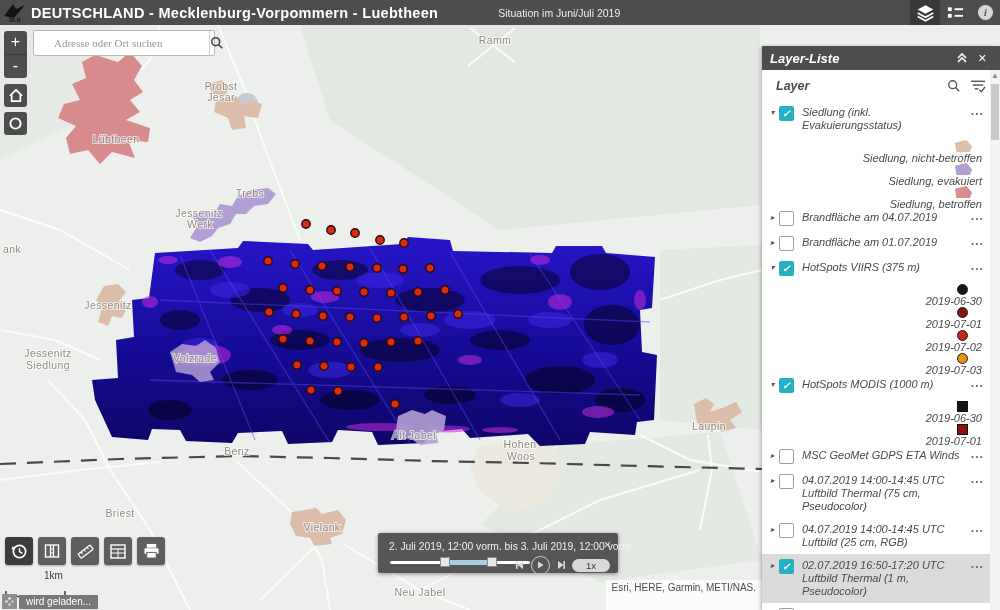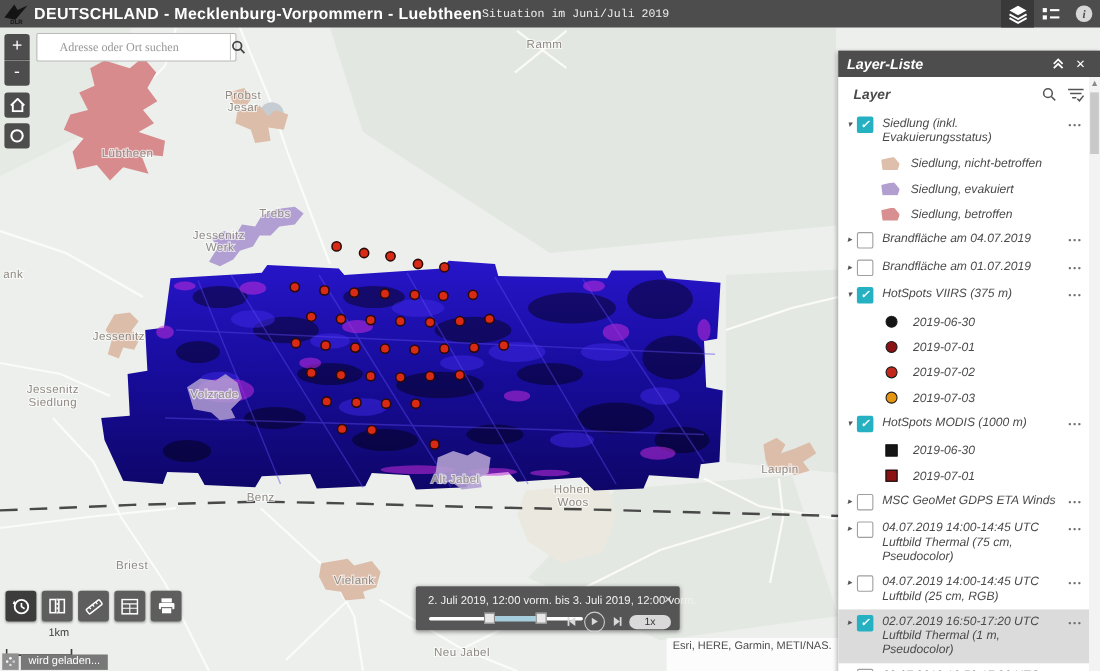--- a/index.html
+++ b/index.html
@@ -4,21 +4,21 @@
 <style>
   html,body{margin:0;padding:0;background:#888;}
   .app{position:relative;width:1000px;height:610px;overflow:hidden;background:#ecefeb;
        font-family:"Liberation Sans",sans-serif;}
 
   
   .topbar{position:absolute;top:0;left:0;width:100%;height:25px;background:#4d4d4d;z-index:30;
           display:flex;align-items:center;color:#fff;}
   .logo{width:30px;height:25px;display:flex;align-items:center;justify-content:center;flex:none;}
   .title{font-size:14.5px;font-weight:bold;letter-spacing:.3px;margin-left:1px;white-space:nowrap;}
-  .subtitle{font-size:10.5px;color:#eee;white-space:nowrap;font-family:Liberation Mono, monospace;}
+  .subtitle{font-size:10.5px;margin-left:60px;color:#eee;white-space:nowrap;}
   .hspacer{flex:1}
   .hbtn{width:30px;height:25px;display:flex;align-items:center;justify-content:center;cursor:pointer;}
   .hbtn.active{background:#393939;}
 
   
   .mapsvg{position:absolute;top:0;left:0;z-index:1;}
   .maplabel{font:10.5px "Liberation Sans",sans-serif;fill:#908a84;text-anchor:middle;
             letter-spacing:.4px;paint-order:stroke;stroke:rgba(255,255,255,.65);stroke-width:2px;}
   .hotspot{fill:#d92a16;stroke:#2a0a06;stroke-width:1.4px;}
 
@@ -78,21 +78,21 @@
   .layers-head .lt{font-size:12.5px;font-weight:bold;color:#4a4a4a;flex:1;}
   .lh-ic{margin-left:9px;cursor:pointer;display:flex;align-items:center;}
   .layer-row{display:flex;align-items:flex-start;padding:5px 6px 5px 5px;position:relative;cursor:pointer;}
   .layer-row.hl{background:#dbdbdb;}
   .caret{width:11px;font-size:8px;color:#555;margin-top:2px;flex:none;text-align:center;}
   .cb{width:15px;height:15px;border-radius:2px;margin:0 8px 0 1px;flex:none;box-sizing:border-box;}
   .cb.checked{background:#25b1c1;color:#fff;font-size:10px;line-height:15px;text-align:center;font-weight:bold;}
   .cb.un{border:1px solid #9f9f9f;background:#fff;}
   .l-label{font-size:11px;color:#4a4a4a;line-height:13px;flex:1;padding-right:5px;}
   .menu{color:#6d6d6d;font-size:8px;letter-spacing:1.5px;margin-top:3px;flex:none;}
-  .legend-row{display:flex;align-items:center;padding:3px 8px 3px 39px;height:17px;}
+  .legend-row{display:flex;align-items:flex-end;padding:3px 8px 3px 39px;height:17px;flex-direction:column;}
   .sym-swatch{width:17px;height:12px;margin-right:10px;flex:none;
               clip-path:polygon(0 22%,68% 0,100% 55%,88% 100%,8% 100%);}
   .sym-dot{width:9px;height:9px;border-radius:50%;margin:0 14px 0 4px;flex:none;border:1.5px solid #1c1c1c;box-sizing:content-box;}
   .sym-square{width:9px;height:9px;margin:0 14px 0 4px;flex:none;border:1px solid #111;box-sizing:content-box;}
   .legend-label{font-size:11px;color:#4a4a4a;}
   .pscroll{position:absolute;right:0;top:0;bottom:0;width:10px;background:#f3f3f3;}
   .pscroll .thumb{position:absolute;top:14px;left:1px;width:8px;height:56px;background:#c9c9c9;}
   .parrow{position:absolute;left:0;width:10px;height:12px;color:#8a8a8a;font-size:8px;text-align:center;line-height:12px;cursor:pointer;}
 </style>
 </head>

